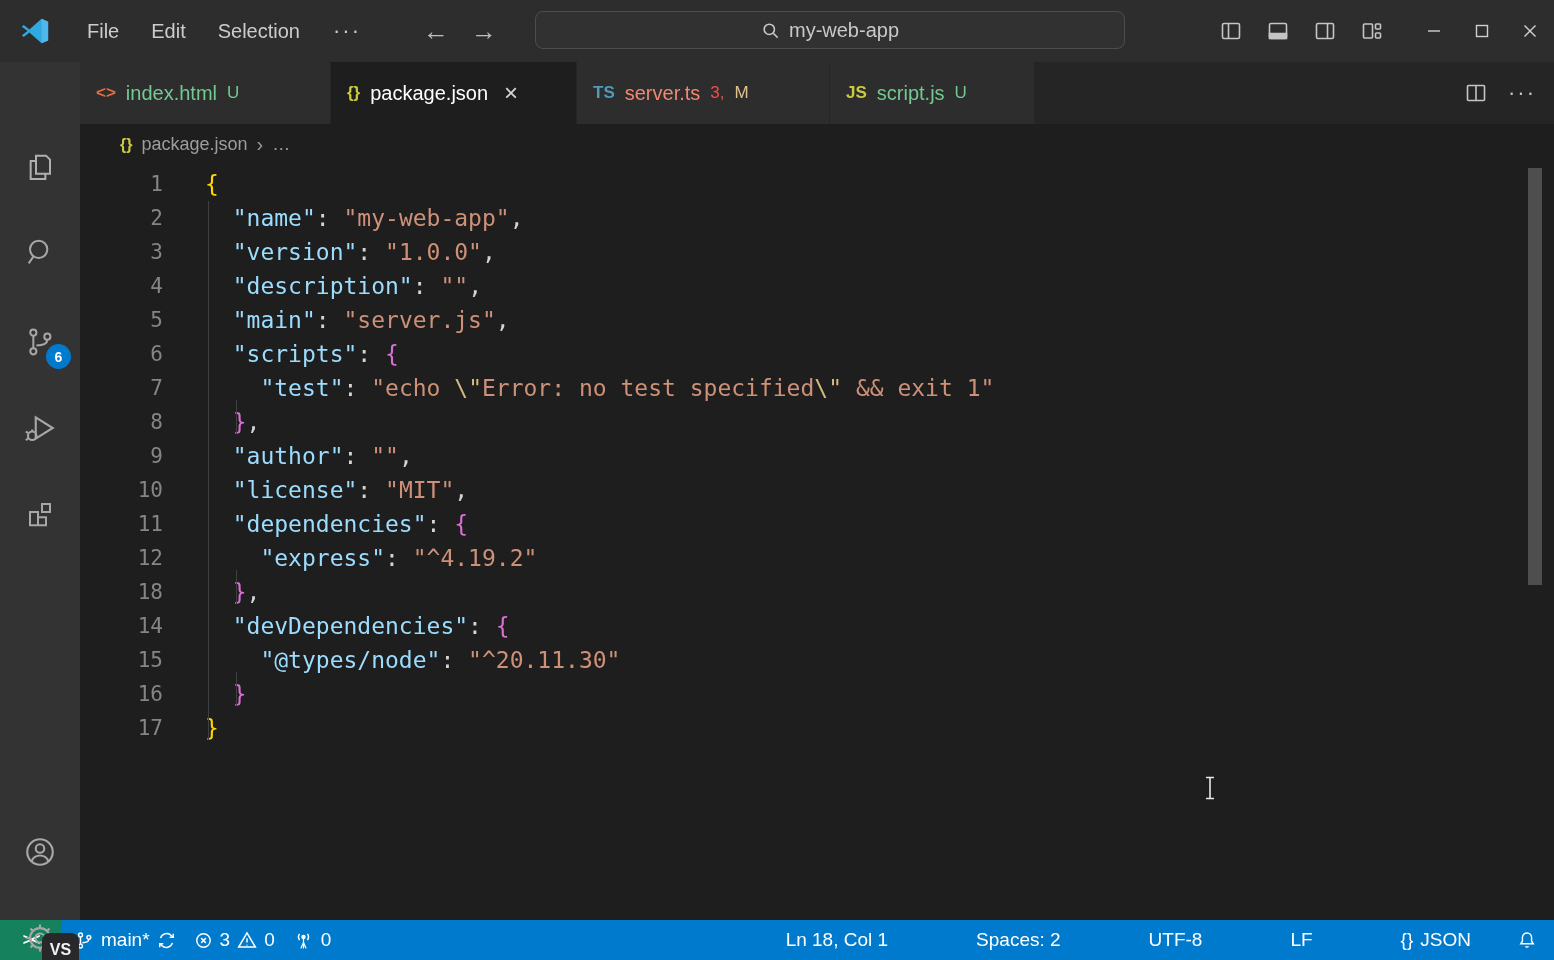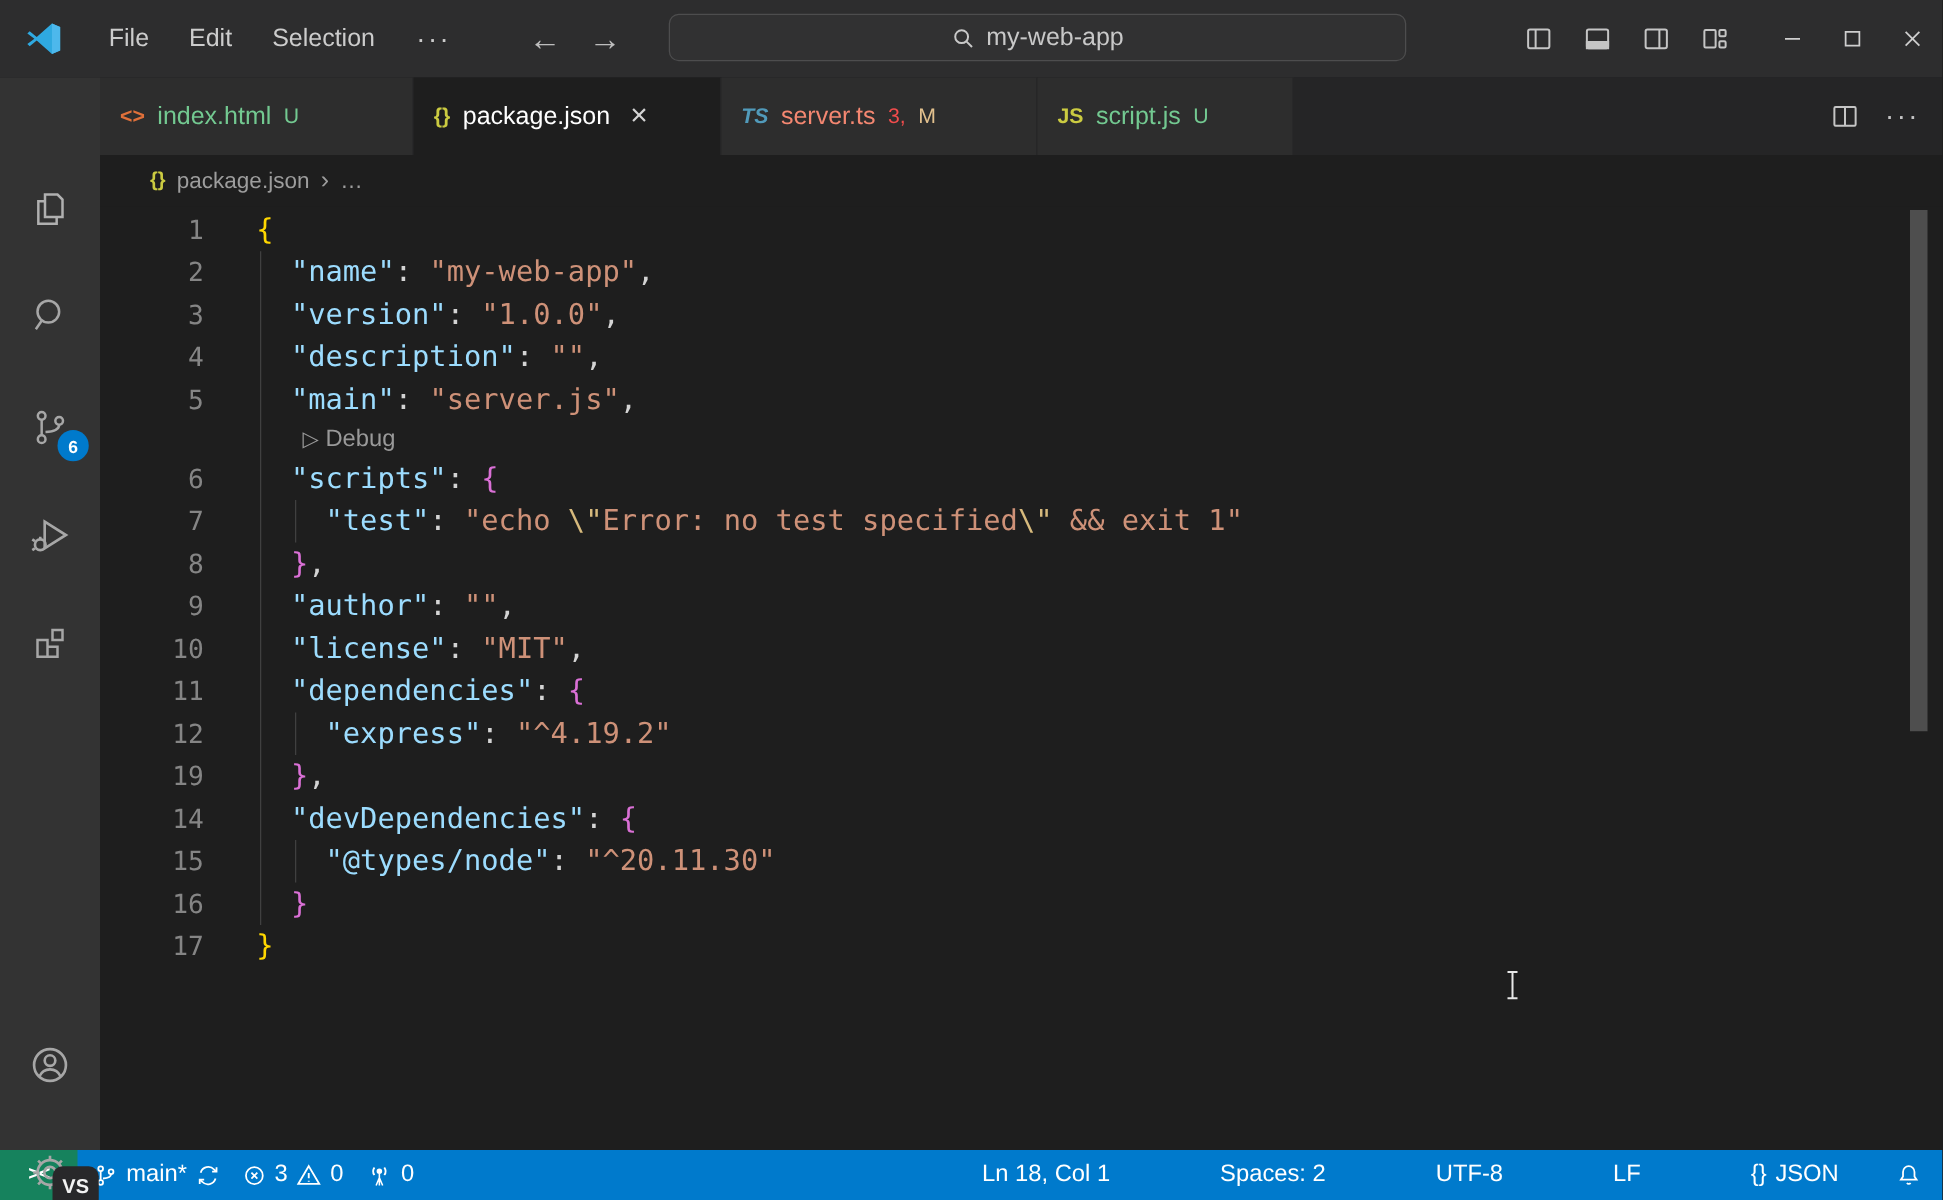--- a/index.html
+++ b/index.html
@@ -36,21 +36,21 @@
   .editor-col { flex:1; display:flex; flex-direction:column; min-width:0; }
 
   
   .tabbar { position:relative; height:62px; background:#252526; display:flex; flex:0 0 auto; }
   .tab { height:62px; display:flex; align-items:center; gap:10px; padding:0 16px;
     background:#2d2d2d; border-right:1px solid #252526; font-size:20px; cursor:default; white-space:nowrap; }
   .tab.active { background:#1e1e1e; }
   .ficon { font-weight:bold; font-size:17px; font-family:"Liberation Sans",sans-serif; }
   .ficon.html { color:#e0703a; }
   .ficon.json { color:#cbcb41; }
-  .ficon.ts { color:#519aba;font-style:italic; }
+  .ficon.ts { color:#519aba; }
   .ficon.js { color:#cbcb41; }
   .green { color:var(--untracked,#73c991); }
   .tab-err { color:var(--error-label,#f48771); }
   .decor { font-size:17px; }
   .decor-err { color:var(--error,#f14c4c); }
   .decor-mod { color:var(--modified,#e2c08d); }
   .tab-close { color:#d4d4d4; font-size:24px; line-height:1; margin-left:6px; }
   .tab-actions { position:absolute; right:18px; top:0; height:62px; display:flex; align-items:center; gap:20px; color:#c5c5c5; }
   .tab-actions .dots { font-size:22px; letter-spacing:2px; }
 
@@ -267,24 +267,20 @@
             <span class="code"><span class="t-p">  </span><span class="t-k">"version"</span><span class="t-p">: </span><span class="t-s">"1.0.0"</span><span class="t-p">,</span></span>
           </div>
           <div class="row">
             <span class="ln">4</span>
             <span class="code"><span class="t-p">  </span><span class="t-k">"description"</span><span class="t-p">: </span><span class="t-s">""</span><span class="t-p">,</span></span>
           </div>
           <div class="row">
             <span class="ln">5</span>
             <span class="code"><span class="t-p">  </span><span class="t-k">"main"</span><span class="t-p">: </span><span class="t-s">"server.js"</span><span class="t-p">,</span></span>
           </div>
-          <div class="row lens">
-            <span class="ln"></span>
-            <span class="code"><span class="lens-tri">▷</span> Debug</span>
-          </div>
           <div class="row">
             <span class="ln">6</span>
             <span class="code"><span class="t-p">  </span><span class="t-k">"scripts"</span><span class="t-p">: </span><span class="t-b2">{</span></span>
           </div>
           <div class="row">
             <span class="ln">7</span>
             <span class="code"><span class="t-p">    </span><span class="t-k">"test"</span><span class="t-p">: </span><span class="t-s">"echo </span><span class="t-e">\"</span><span class="t-s">Error: no test specified</span><span class="t-e">\"</span><span class="t-s"> &amp;&amp; exit 1"</span></span>
           </div>
           <div class="row">
             <span class="ln">8</span>
@@ -300,21 +296,21 @@
           </div>
           <div class="row">
             <span class="ln">11</span>
             <span class="code"><span class="t-p">  </span><span class="t-k">"dependencies"</span><span class="t-p">: </span><span class="t-b2">{</span></span>
           </div>
           <div class="row">
             <span class="ln">12</span>
             <span class="code"><span class="t-p">    </span><span class="t-k">"express"</span><span class="t-p">: </span><span class="t-s">"^4.19.2"</span></span>
           </div>
           <div class="row">
-            <span class="ln">19</span>
+            <span class="ln">18</span>
             <span class="code"><span class="t-p">  </span><span class="t-b2">}</span><span class="t-p">,</span></span>
           </div>
           <div class="row">
             <span class="ln">14</span>
             <span class="code"><span class="t-p">  </span><span class="t-k">"devDependencies"</span><span class="t-p">: </span><span class="t-b2">{</span></span>
           </div>
           <div class="row">
             <span class="ln">15</span>
             <span class="code"><span class="t-p">    </span><span class="t-k">"@types/node"</span><span class="t-p">: </span><span class="t-s">"^20.11.30"</span></span>
           </div>

